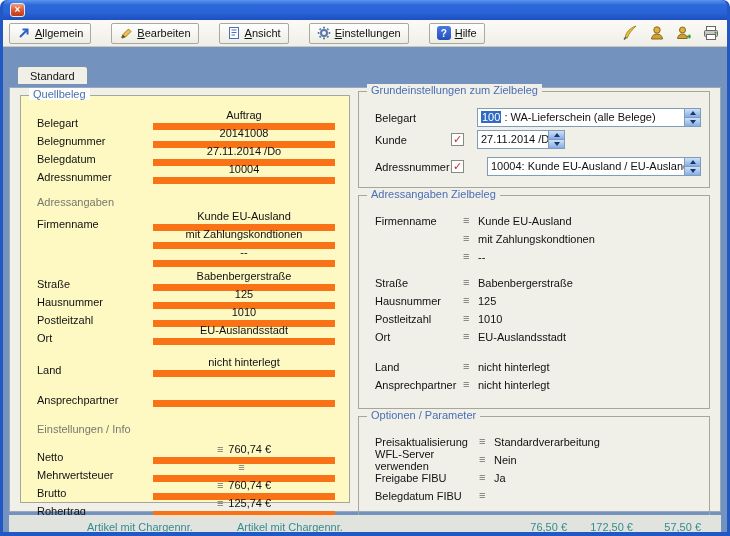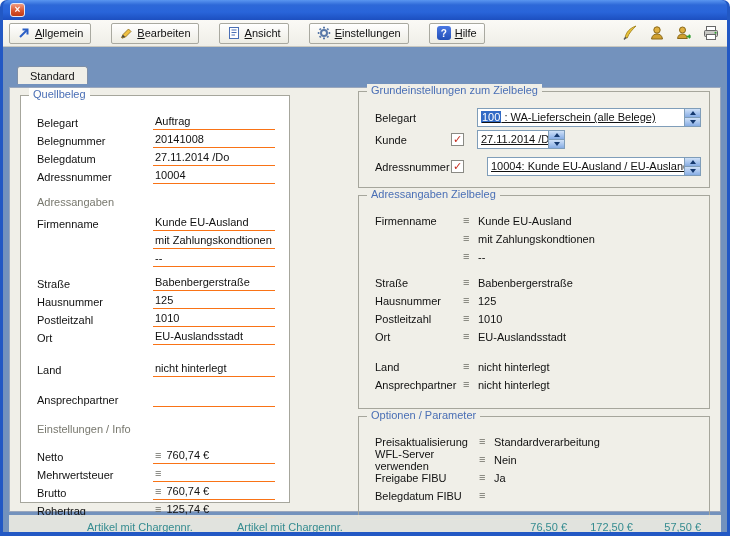--- a/index.html
+++ b/index.html
@@ -31,42 +31,42 @@
 
   .page { flex:1; background:#7392BD; padding:5px 6px 0 6px; display:flex; flex-direction:column; }
   .tabs { height:21px; flex:none; display:flex; align-items:flex-start; padding-left:8px;margin-top:14px; }
   .tab { background:#F0EFE8; border:1px solid #7E8FA8; border-bottom:none;
     border-radius:3px 3px 0 0; padding:3px 12px 2px 12px; }
 
   .content { flex:1; position:relative; background:#F0EFE8; border:1px solid #9AA7BC; }
 
   .gbox { position:absolute; border:1px solid #A6A69C; }
   .legend { position:absolute; top:-8px; left:8px; padding:0 4px; color:#4A6FB5; background:#F0EFE8; }
-  .box-quelle { left:10px; top:7px; width:270px; bottom:8px; background:#ffffff; padding:16px 14px 0 16px; }
+  .box-quelle { left:10px; top:7px; width:330px; bottom:8px; background:#fef9c3; padding:16px 14px 0 16px; }
   .box-quelle .legend { background:#FEFEFB; }
   .box-g1 { left:348px; top:3px; width:352px; height:97px; padding:16px 8px 0 16px; }
   .box-g2 { left:348px; top:107px; width:352px; height:214px; padding:16px 8px 0 16px; }
   .box-g3 { left:348px; top:328px; width:352px; height:104px; padding:16px 8px 0 16px; }
 
   .row { display:flex; align-items:flex-end; height:18px; }
   .row .lbl { width:116px; flex:none; padding-bottom:1px; }
-  .row .val { flex:1; border-bottom:1px solid #f97316; padding:0 2px 2px 2px; min-height:14px;
-    display:flex; align-items:flex-end; gap:5px; }
+  .row .val { flex:1; border-bottom:7px solid #f97316; padding:0 2px 2px 2px; min-height:14px;
+    display:flex; align-items:flex-end; gap:5px;justify-content:center; }
   .sect { height:17px; color:#78786E; margin-top:2px; }
   .sp6 { height:6px; } .sp8 { height:8px; } .sp10 { height:10px; } .sp12 { height:12px; } .sp14 { height:14px; }
   .eq { color:#6E6E66; line-height:1; }
 
   .g1row { display:flex; align-items:center; height:19px; margin-bottom:3px; }
   .g1row .lbl { width:76px; flex:none; }
   .chkslot { width:26px; flex:none; display:flex; align-items:center; }
   .chk { width:13px; height:13px; background:#fff; border:1px solid #8A8A84;
     display:flex; align-items:center; justify-content:center; }
   .chk span { color:#C42B1C; font-weight:bold; font-size:11px; line-height:1; }
   .dd { display:flex; align-items:stretch; background:#fff; border:1px solid #7F9DB9; height:19px; }
-  .dd-text { flex:1; padding:2px 3px 4px 3px; white-space:nowrap; overflow:hidden;text-decoration:underline; }
+  .dd-text { flex:1; padding:2px 3px 4px 3px; white-space:nowrap; overflow:hidden; }
   .sel { background:#316AC5; color:#fff; padding:0 1px; }
   .spin { width:16px; flex:none; display:flex; flex-direction:column; border-left:1px solid #7F9DB9; }
   .spin-b { flex:1; display:flex; align-items:center; justify-content:center;
     background:linear-gradient(#CFE1F8,#86ACE4); }
   .spin-b + .spin-b { border-top:1px solid #7F9DB9; }
   .tri-up { width:0; height:0; border-left:3px solid transparent; border-right:3px solid transparent;
     border-bottom:4px solid #14386E; }
   .tri-dn { width:0; height:0; border-left:3px solid transparent; border-right:3px solid transparent;
     border-top:4px solid #14386E; }
 

